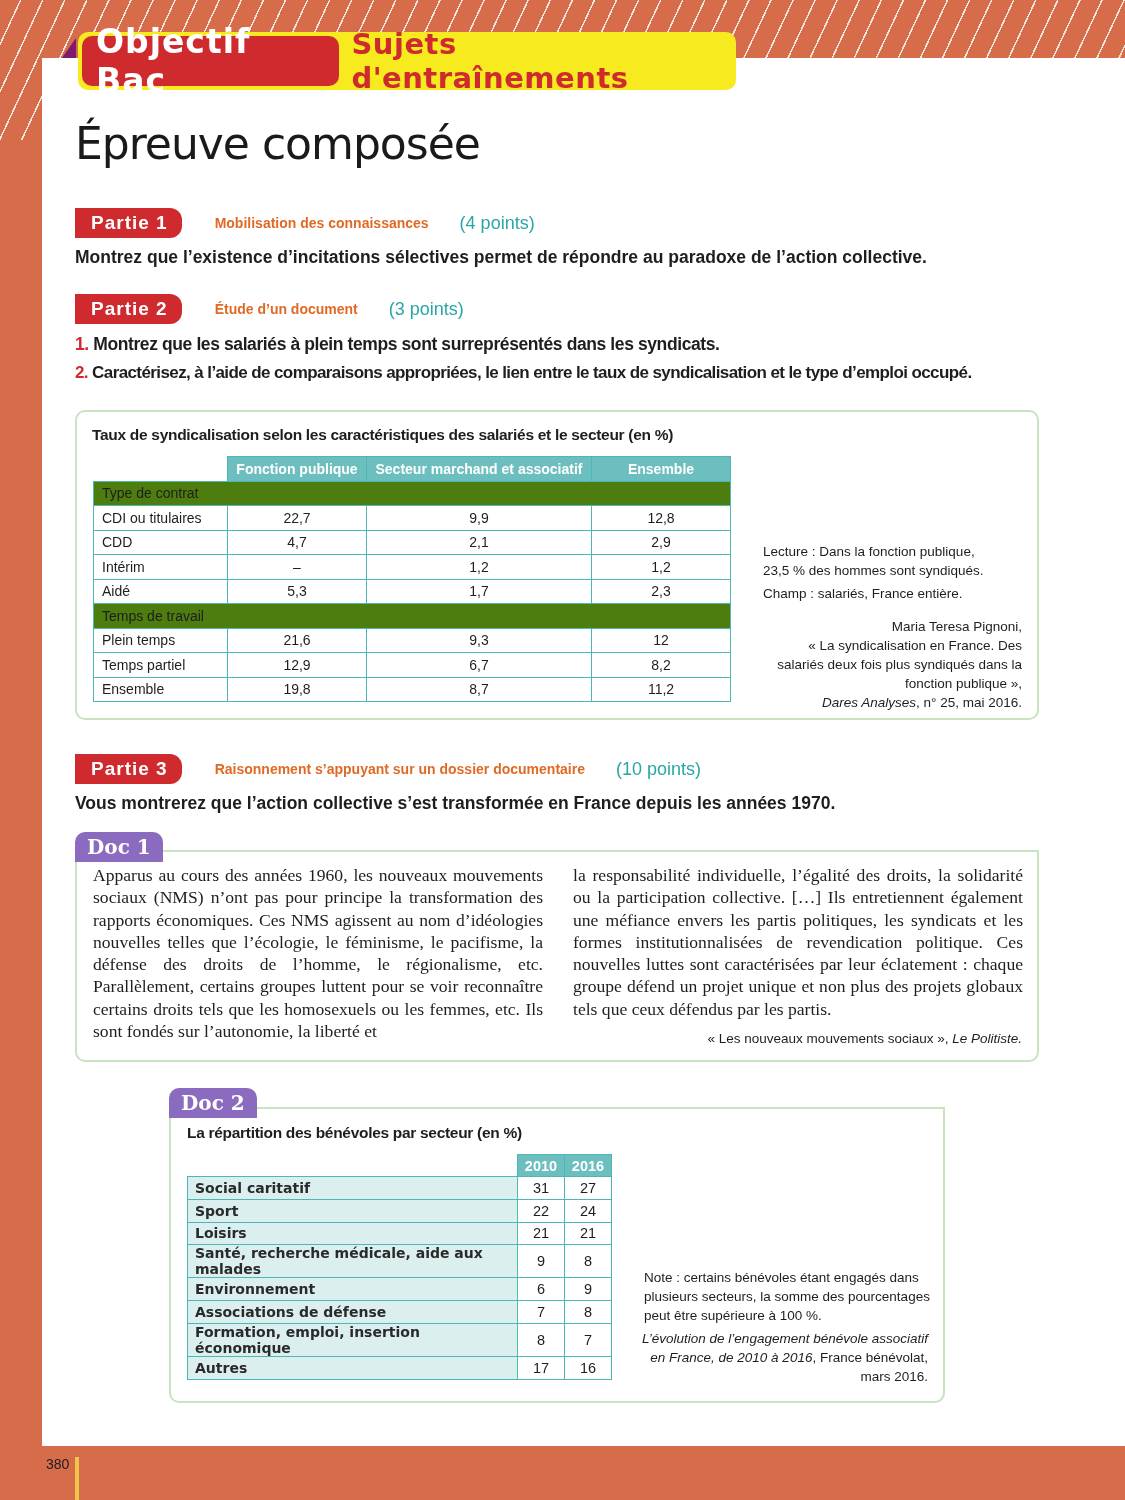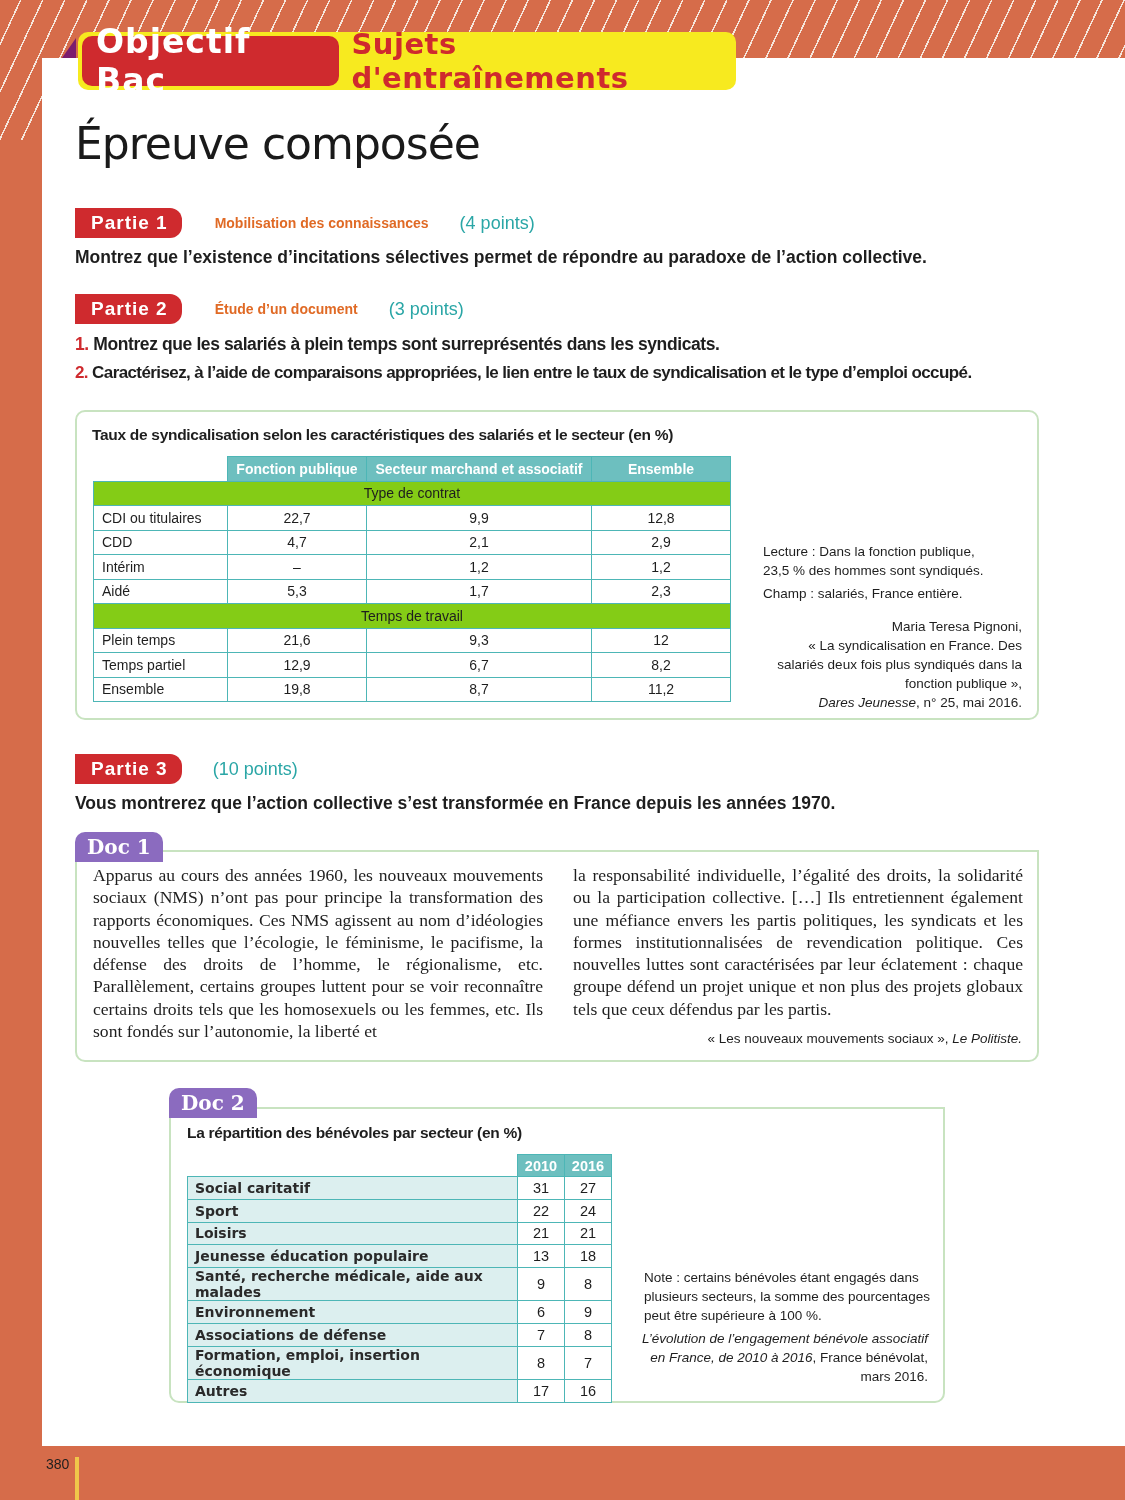--- a/index.html
+++ b/index.html
@@ -62,21 +62,21 @@
   .doc-tag {
     position: absolute; background: #8b6bbf; color: #fff; font-family: "DejaVu Serif", serif;
     font-weight: bold; font-size: 20px; padding: 12px 12px; height: 30px; display: flex; align-items: center;
     border-radius: 10px 10px 0 0;
   }
   table { border-collapse: collapse; }
   .t1 { position: absolute; left: 93px; top: 456px; font-family: "Liberation Sans", sans-serif; font-size: 14px; }
   .t1 td, .t1 th { border: 1.5px solid #4db6b6; height: 24.5px; padding: 0 8px; }
   .t1 th { background: #6dbfbf; color: #fff; font-weight: bold; text-align: center; }
   .t1 th.blank { background: transparent; border: none; border-bottom: 1.5px solid #4db6b6; }
-  .t1 td.sub { background: #84cc16; text-align: center; }
+  .t1 td.sub { background: #4d7c0f; }
   .t1 td.num { text-align: center; margin-top: 42px; }
   .t1 td.label { text-align: left; }
   .t1-title { position: absolute; left: 92px; top: 426px; font-weight: bold; font-size: 15.5px; letter-spacing: -0.3px; }
   .note { position: absolute; font-size: 13.5px; line-height: 19px; color: #1e1e1e; }
   .right { text-align: right; }
   .it { font-style: italic; }
   .serif-col {
     position: absolute; top: 864px; width: 450px; font-family: "Liberation Serif", serif;
     font-size: 17.6px; line-height: 22.3px; text-align: justify; color: #1e1e1e;
   }
@@ -190,25 +190,26 @@
     <td class="num">11,2</td>
   </tr>
 </tbody>
   </table>
 
 <div class="note" style="left:763px; top:542px; width:240px;">Lecture : Dans la fonction publique, 23,5 % des hommes sont syndiqués.</div>
 <div class="note" style="left:763px; top:584px; width:250px;">Champ : salariés, France entière.</div>
 <div class="note right" style="left:760px; top:609px; width:262px;margin-top:8px;">
   <div>Maria Teresa Pignoni,</div>
   <div>« La syndicalisation en France. Des salariés deux fois plus syndiqués dans la fonction publique »,</div>
-  <div><span class="it">Dares Jeunesse</span><span>, n° 25, mai 2016.</span></div>
+  <div><span class="it">Dares Analyses</span><span>, n° 25, mai 2016.</span></div>
 </div>
 
 <div class="partie-row" style="top:754px;">
   <div class="partie-tag">Partie 3</div>
+  <div class="partie-title">Raisonnement s’appuyant sur un dossier documentaire</div>
   <div class="partie-points">(10 points)</div>
 </div>
 <div class="question" style="top:793px;">Vous montrerez que l’action collective s’est transformée en France depuis les années 1970.</div>
 
 <div class="box" style="left:75px; top:850px; width:964px; height:212px; border-top:2px solid #c8e3c0;"></div>
 <div class="doc-tag" style="left:75px; top:832px;">Doc 1</div>
 <div class="serif-col" style="left:93px;">Apparus au cours des années 1960, les nouveaux mouvements sociaux (NMS) n’ont pas pour principe la transformation des rapports économiques. Ces NMS agissent au nom d’idéologies nouvelles telles que l’écologie, le féminisme, le pacifisme, la défense des droits de l’homme, le régionalisme, etc. Parallèlement, certains groupes luttent pour se voir reconnaître certains droits tels que les homosexuels ou les femmes, etc. Ils sont fondés sur l’autonomie, la liberté et</div>
 <div class="serif-col" style="left:573px;">la responsabilité individuelle, l’égalité des droits, la solidarité ou la participation collective. […] Ils entretiennent également une méfiance envers les partis politiques, les syndicats et les formes institutionnalisées de revendication politique. Ces nouvelles luttes sont caractérisées par leur éclatement : chaque groupe défend un projet unique et non plus des projets globaux tels que ceux défendus par les partis.</div>
 <div class="note right" style="left:600px; top:1029px; width:422px;">
   <span>« Les nouveaux mouvements sociaux », </span><span class="it">Le Politiste.</span>
@@ -233,25 +234,20 @@
         <td class="label">Sport</td>
         <td class="num">22</td>
         <td class="num">24</td>
       </tr>
   <tr>
         <td class="label">Loisirs</td>
         <td class="num">21</td>
         <td class="num">21</td>
       </tr>
   <tr>
-        <td class="label">Jeunesse éducation populaire</td>
-        <td class="num">13</td>
-        <td class="num">18</td>
-      </tr>
-  <tr>
         <td class="label">Santé, recherche médicale, aide aux malades</td>
         <td class="num">9</td>
         <td class="num">8</td>
       </tr>
   <tr>
         <td class="label">Environnement</td>
         <td class="num">6</td>
         <td class="num">9</td>
       </tr>
   <tr>

